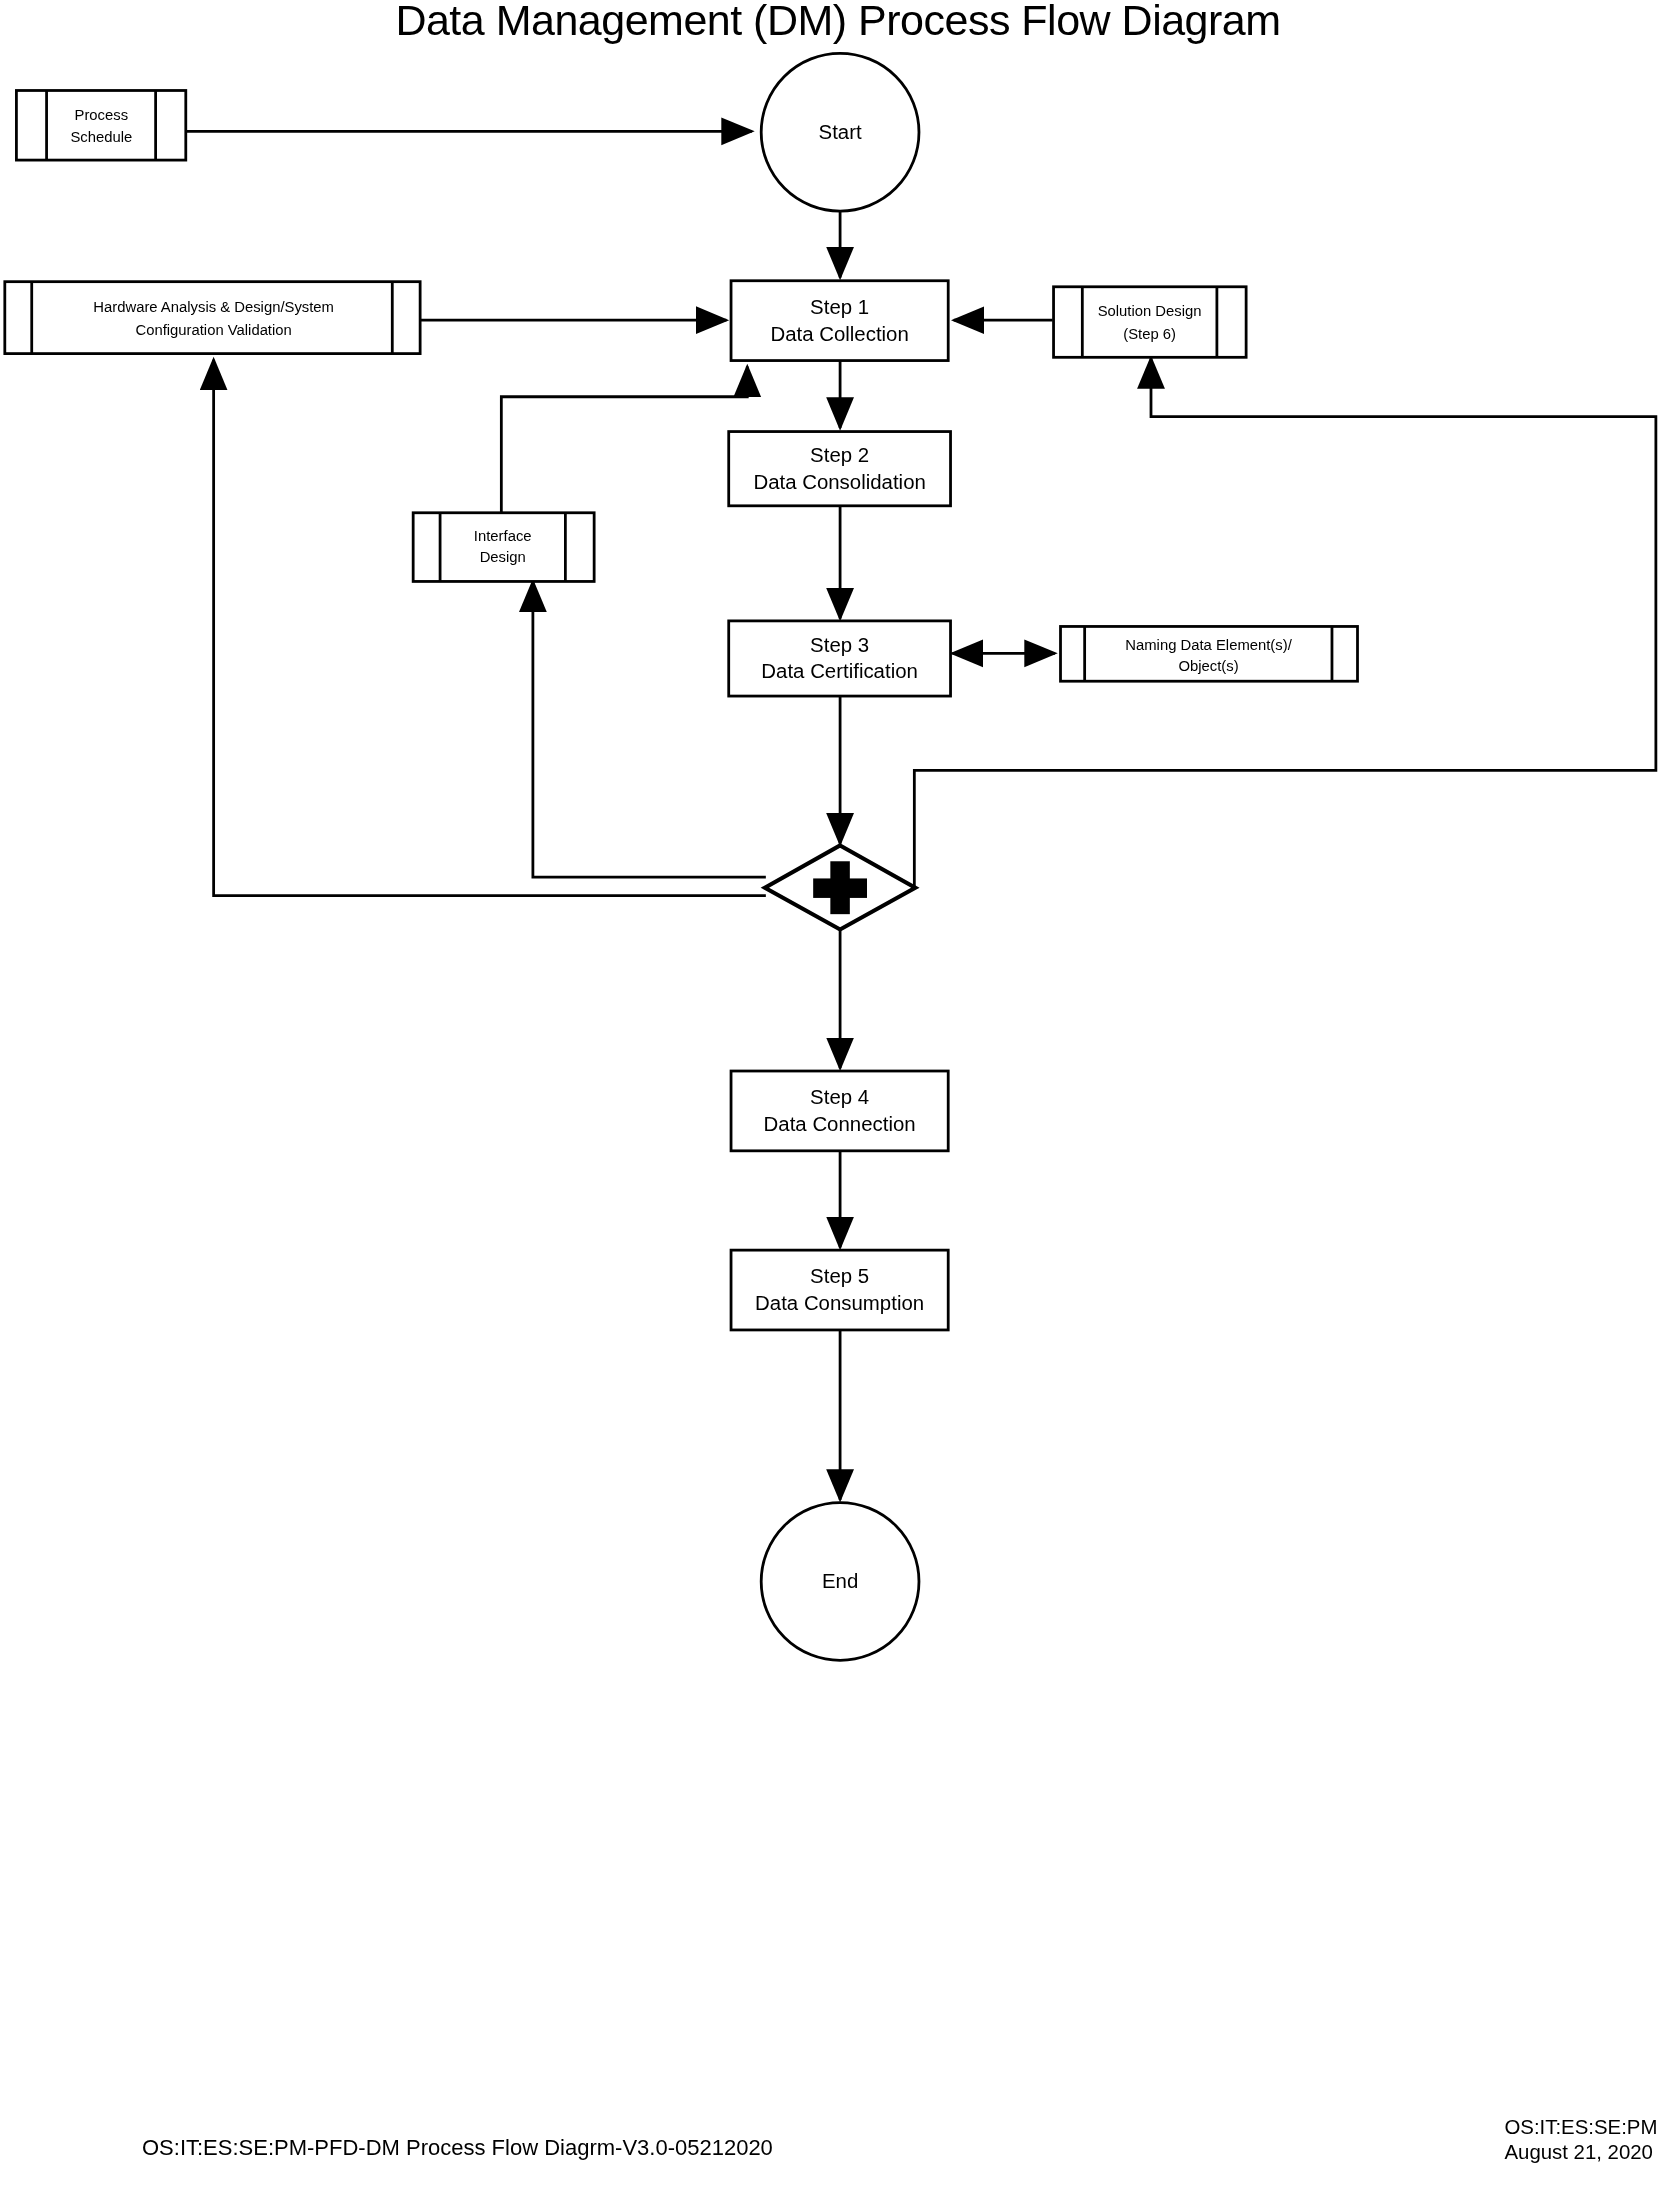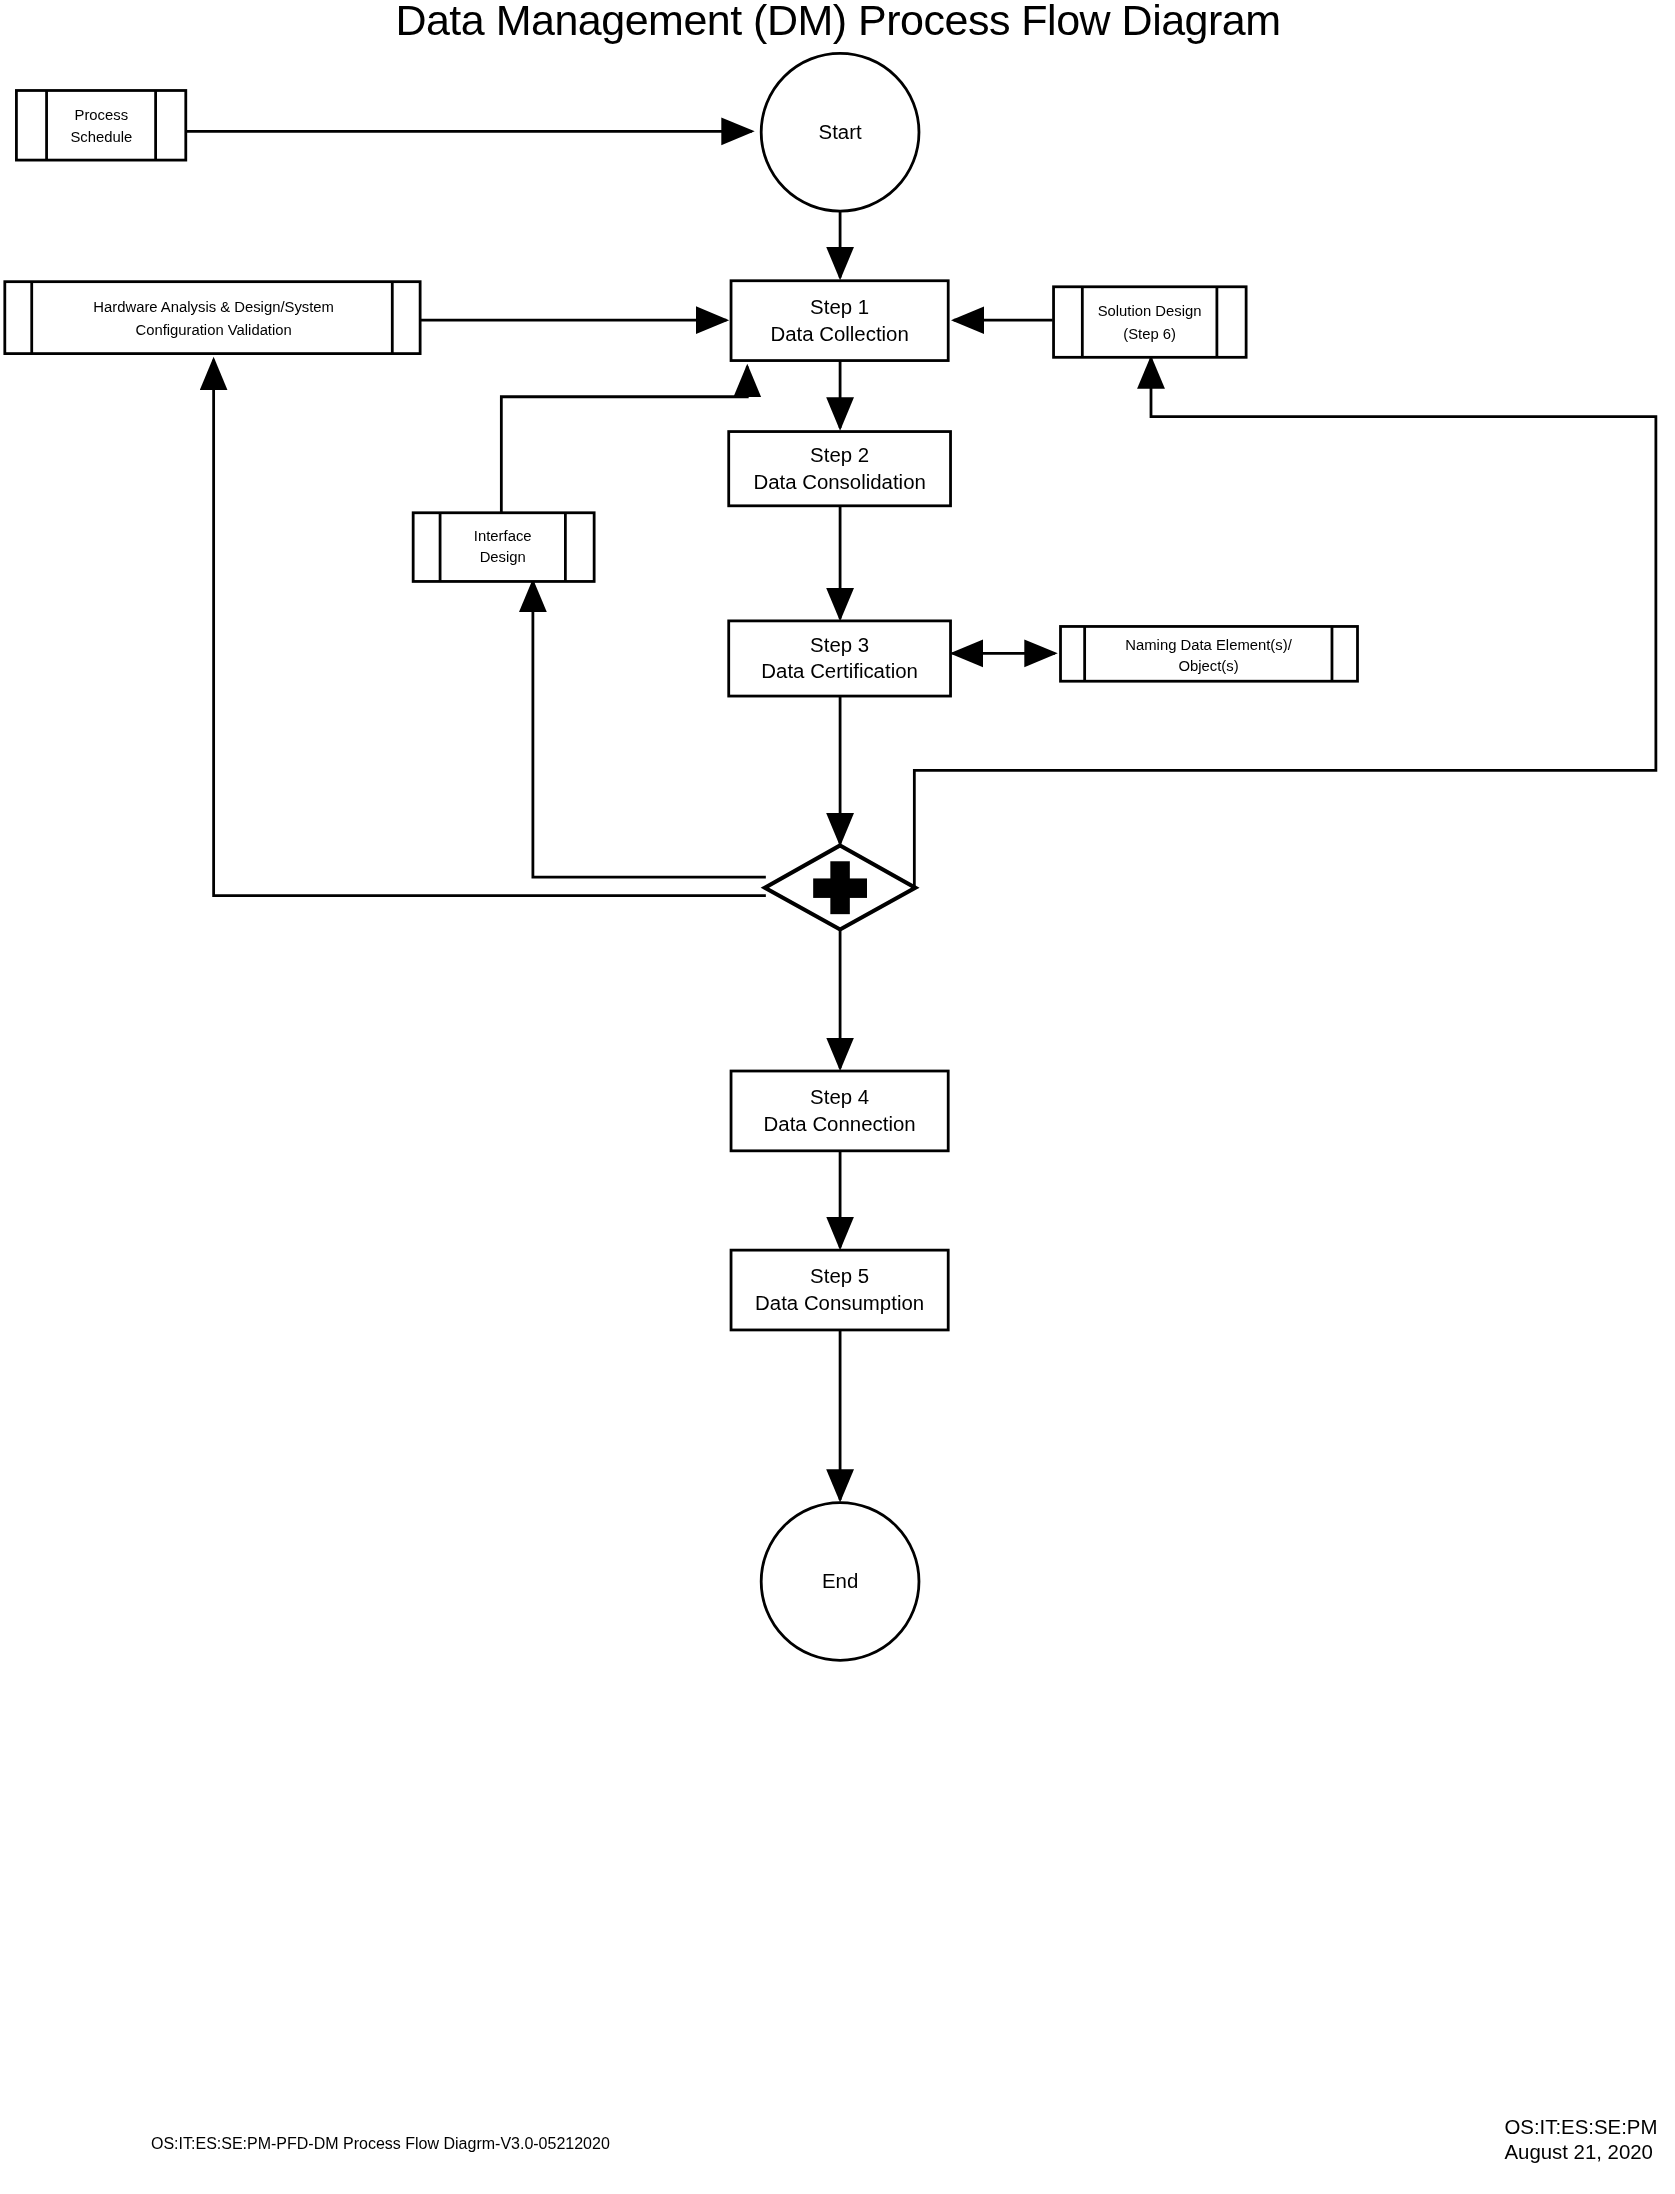--- a/index.html
+++ b/index.html
@@ -30,23 +30,23 @@
     left: 0;
     top: -3.7px;
     width: 1676px;
     text-align: center;
     font-size: 43px;
     letter-spacing: -0.5px;
     white-space: nowrap;
   }
   .footer-left {
     position: absolute;
-    left: 151px;
+    left: 142px;
     top: 2135px;
-    font-size: 16px;
+    font-size: 22px;
     white-space: nowrap;
   }
   .footer-right {
     position: absolute;
     right: 18.6px;
     top: 2115px;
     font-size: 20.4px;
     line-height: 1.22;
     white-space: nowrap;
   }

